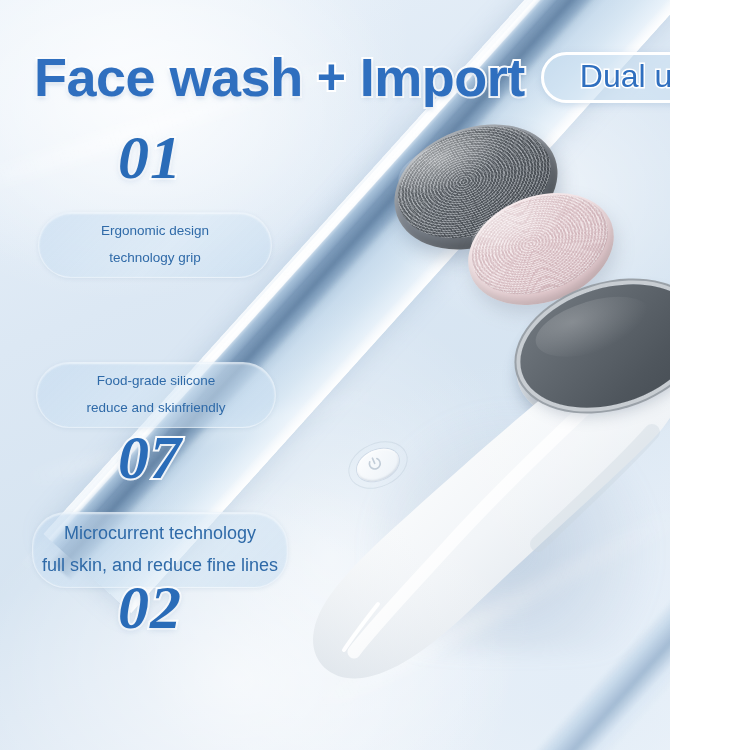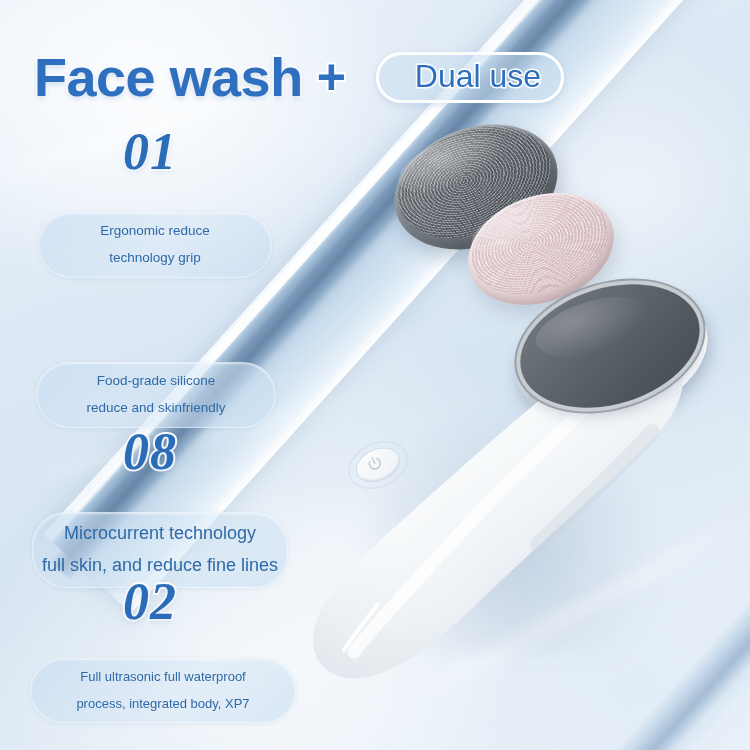--- a/index.html
+++ b/index.html
@@ -7,21 +7,21 @@
     margin: 0;
     padding: 0;
     background: #ffffff;
   }
   body {
     font-family: "Liberation Sans", sans-serif;
   }
 
   .poster {
     position: relative;
-    width: 750px;
+    width: 670px;
     height: 750px;
     overflow: hidden;
     background:
       radial-gradient(ellipse 70% 55% at 18% 6%, #f2f7fc 0%, rgba(242,247,252,0) 62%),
       radial-gradient(ellipse 80% 70% at 85% 92%, #e3edf7 0%, rgba(227,237,247,0) 65%),
       linear-gradient(157deg, #e9f1f9 0%, #dce8f4 34%, #d6e4f1 58%, #e6eef7 82%, #f1f6fb 100%);
   }
 
   
   .wisp {
@@ -203,21 +203,21 @@
   }
   .feature-number {
     position: absolute;
     left: 0;
     right: 0;
     top: 0;
     text-align: center;
     font-family: "Liberation Serif", serif;
     font-style: italic;
     font-weight: bold;
-    font-size: 52px;
+    font-size: 62px;
     line-height: 1;
     color: #2a6cb8;
     -webkit-text-stroke: 4px #ffffff;
     paint-order: stroke fill;
     text-shadow: 0 2px 6px rgba(120,155,195,.28);
     letter-spacing: 1px;
   }
   .feature-pill {
     position: absolute;
     left: 38px;
@@ -432,56 +432,53 @@
   <div class="streak streak-3"></div>
 
   <div class="glass-main"></div>
   <div class="glass-core"></div>
   <div class="glass-edge"></div>
   <div class="glass-second"></div>
 
   <div class="headline">
     <span class="headline-text">Face wash</span>
     <span class="plus-sign">+</span>
+    <span class="headline-text">Import</span>
     <span class="badge">
       <span class="badge-text">Dual use</span>
     </span>
   </div>
 
   <div class="features">
 
     <div class="feature f1">
       <div class="feature-number">01</div>
       <div class="feature-pill">
-        <span class="feature-line">Ergonomic reduce</span>
+        <span class="feature-line">Ergonomic design</span>
         <span class="feature-line">technology grip</span>
       </div>
     </div>
 
     <div class="feature f2">
       <div class="feature-pill">
         <span class="feature-line">Food-grade silicone</span>
         <span class="feature-line">reduce and skinfriendly</span>
       </div>
     </div>
 
     <div class="feature f3">
-      <div class="feature-number">08</div>
+      <div class="feature-number">07</div>
       <div class="feature-pill">
         <span class="feature-line">Microcurrent technology</span>
         <span class="feature-line">full skin, and reduce fine lines</span>
       </div>
     </div>
 
     <div class="feature f4">
       <div class="feature-number">02</div>
-      <div class="feature-pill">
-        <span class="feature-line">Full ultrasonic full waterproof</span>
-        <span class="feature-line">process, integrated body, XP7</span>
-      </div>
     </div>
 
   </div>
 
   <div class="product-stage">
 
     <div class="brush brush-gray">
       <div class="brush-base"></div>
       <div class="brush-face"></div>
       <div class="brush-sheen"></div>

